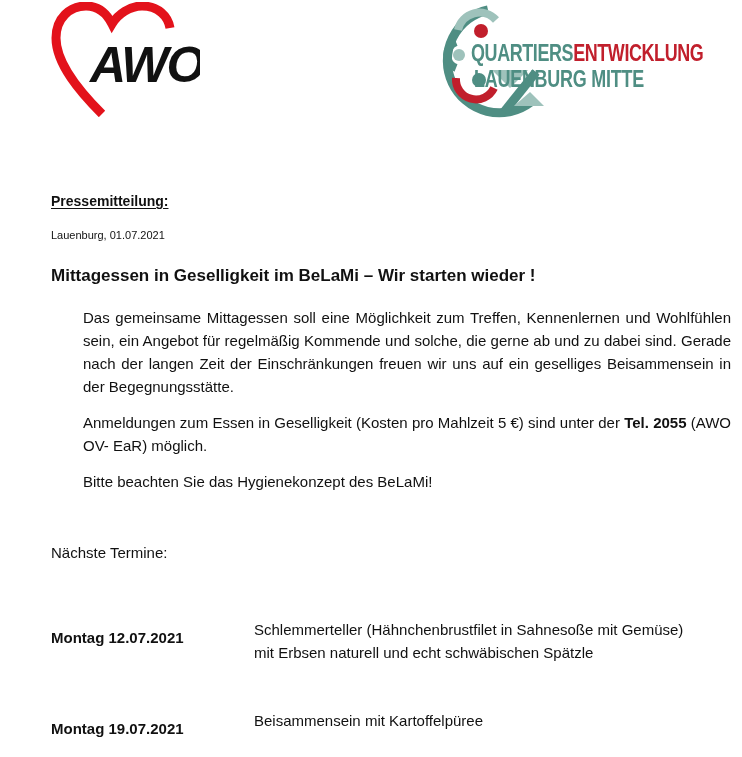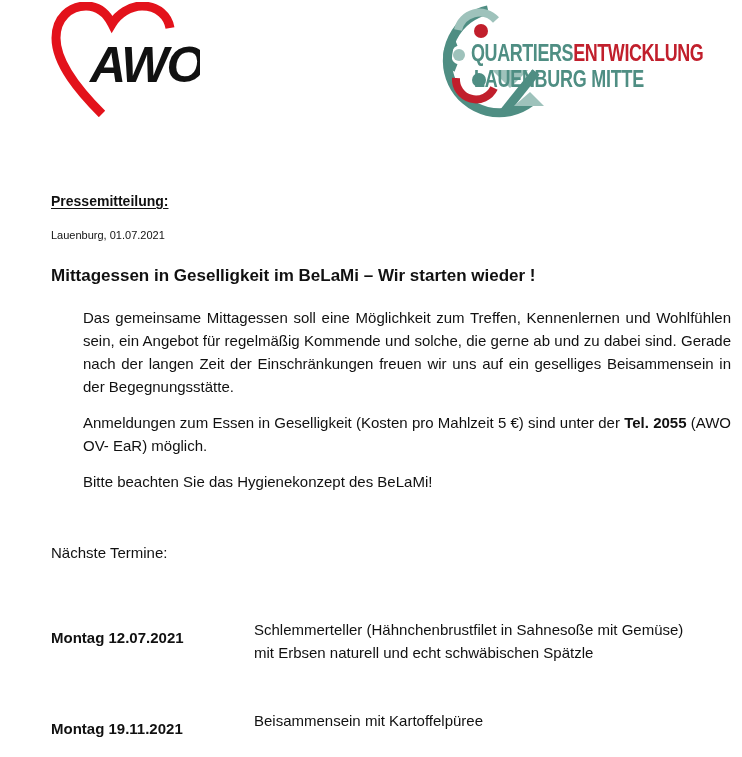--- a/index.html
+++ b/index.html
@@ -93,16 +93,16 @@
   <div class="para para3">Bitte beachten Sie das Hygienekonzept des BeLaMi!</div>
 
   <div class="next-label">Nächste Termine:</div>
 
   <div class="event event1">
     <div class="date">Montag 12.07.2021</div>
     <div class="desc">Schlemmerteller (Hähnchenbrustfilet in Sahnesoße mit Gemüse) mit Erbsen naturell und echt schwäbischen Spätzle</div>
   </div>
 
   <div class="event event2">
-    <div class="date">Montag 19.11.2021</div>
+    <div class="date">Montag 19.07.2021</div>
     <div class="desc">Beisammensein mit Kartoffelpüree</div>
   </div>
 </div>
 
 </body></html>

